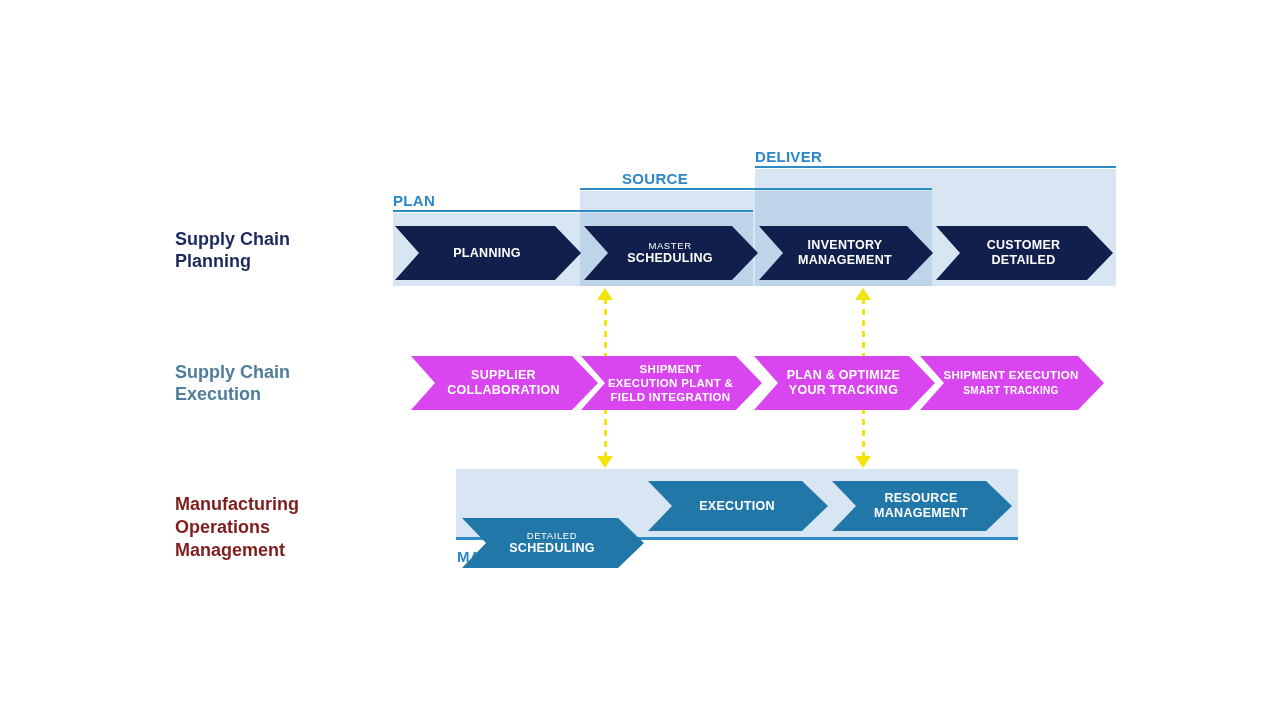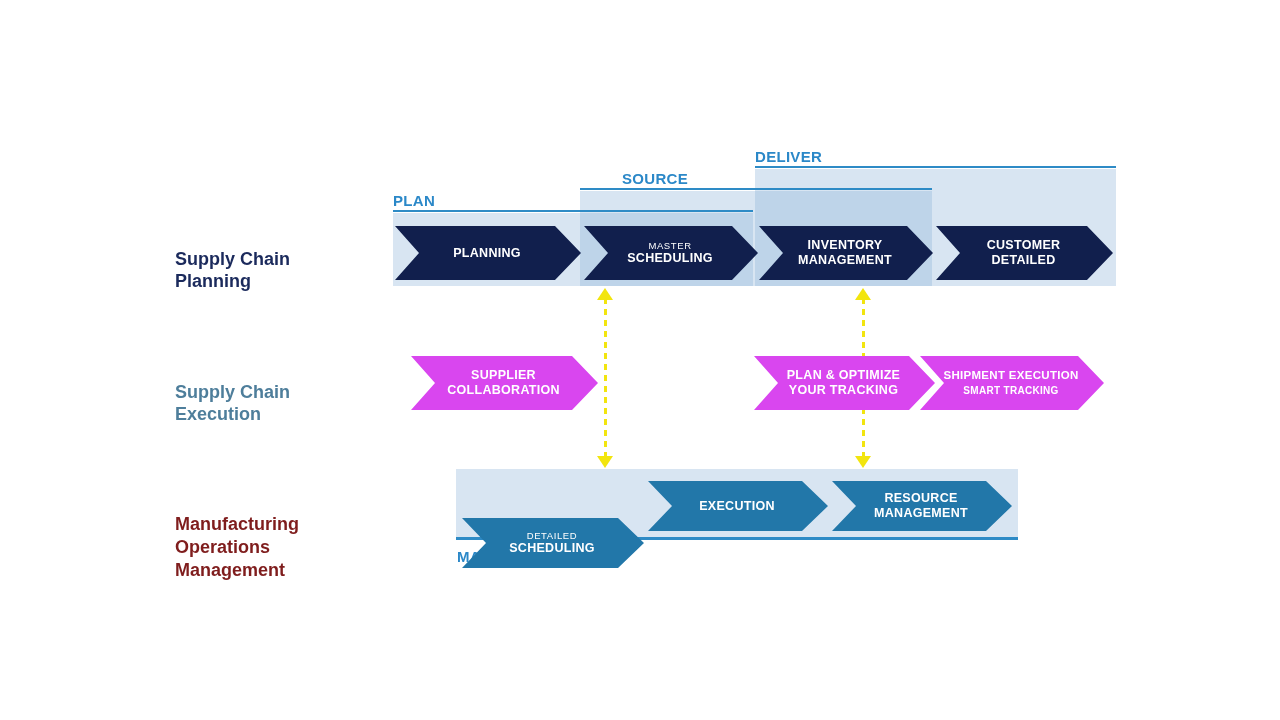--- a/index.html
+++ b/index.html
@@ -1,20 +1,20 @@
 <!DOCTYPE html>
 <html><head>
 <meta charset="utf-8">
 <style>
   html,body{margin:0;padding:0;background:#ffffff;}
   body{font-family:"Liberation Sans",sans-serif;}
   .stage{position:relative;width:1280px;height:720px;background:#ffffff;overflow:hidden;}
 
   
-  .row-title{position:absolute;left:175px;font-size:18px;font-weight:700;line-height:22px;margin-top:20px;}
+  .row-title{position:absolute;left:175px;font-size:18px;font-weight:700;line-height:22px;}
   .row-title span{display:block;white-space:nowrap;}
   .rt-planning{top:228px;color:#1b2a5c;}
   .rt-execution{top:361px;color:#4e7e9b;}
   .rt-mom{top:493px;color:#7f1d1d;line-height:23px;}
 
   
   .panel{position:absolute;background:rgba(144,181,218,0.35);}
   .panel-plan{left:393px;top:213px;width:360px;height:73px;}
   .panel-source{left:580px;top:191px;width:352px;height:95px;}
   .panel-deliver{left:755px;top:169px;width:361px;height:117px;}
@@ -95,20 +95,25 @@
   </div>
   <div class="arrow r1" style="left:936px;width:177px;">
     <span class="al main">CUSTOMER</span>
     <span class="al main">DETAILED</span>
   </div>
 
   <div class="arrow r2" style="left:411px;width:187px;">
     <span class="al main">SUPPLIER</span>
     <span class="al main">COLLABORATION</span>
   </div>
+  <div class="arrow r2" style="left:581px;width:181px;">
+    <span class="al main" style="font-size:11.5px;line-height:14px;">SHIPMENT</span>
+    <span class="al main" style="font-size:11.5px;line-height:14px;">EXECUTION PLANT &amp;</span>
+    <span class="al main" style="font-size:11.5px;line-height:14px;">FIELD INTEGRATION</span>
+  </div>
   <div class="arrow r2" style="left:754px;width:181px;">
     <span class="al main">PLAN &amp; OPTIMIZE</span>
     <span class="al main">YOUR TRACKING</span>
   </div>
   <div class="arrow r2" style="left:920px;width:184px;">
     <span class="al main" style="font-size:11.5px;">SHIPMENT EXECUTION</span>
     <span class="al main" style="font-size:10px;">SMART TRACKING</span>
   </div>
 
   <div class="arrow r3" style="left:462px;width:182px;margin-top:37px;">

